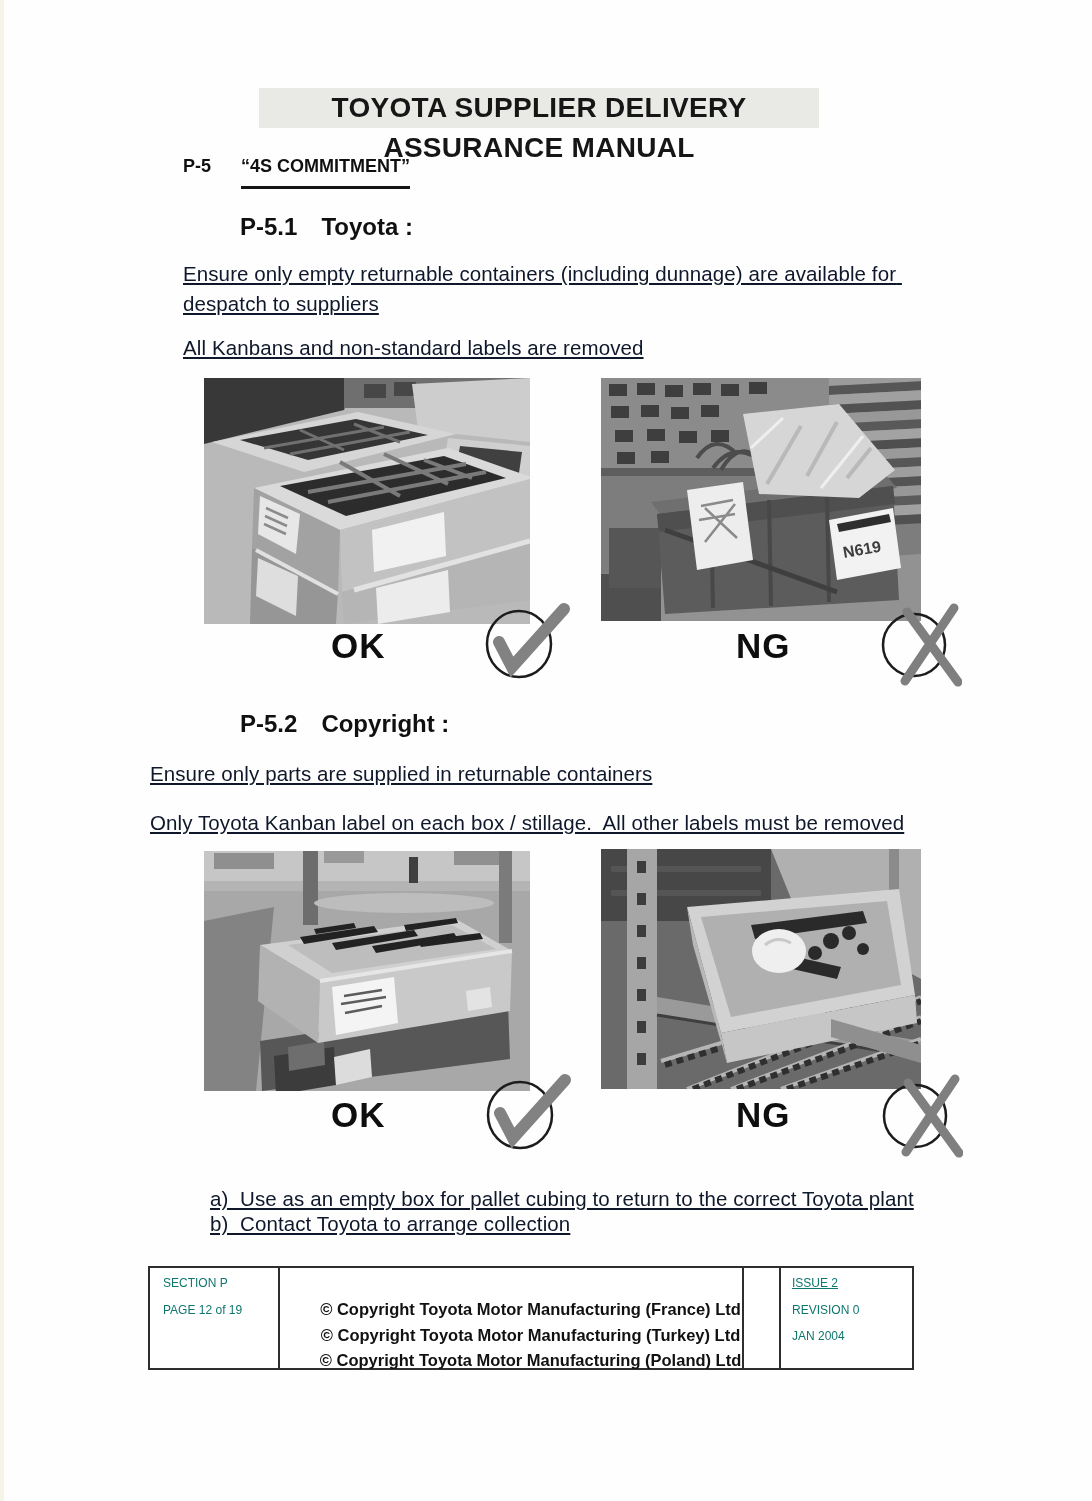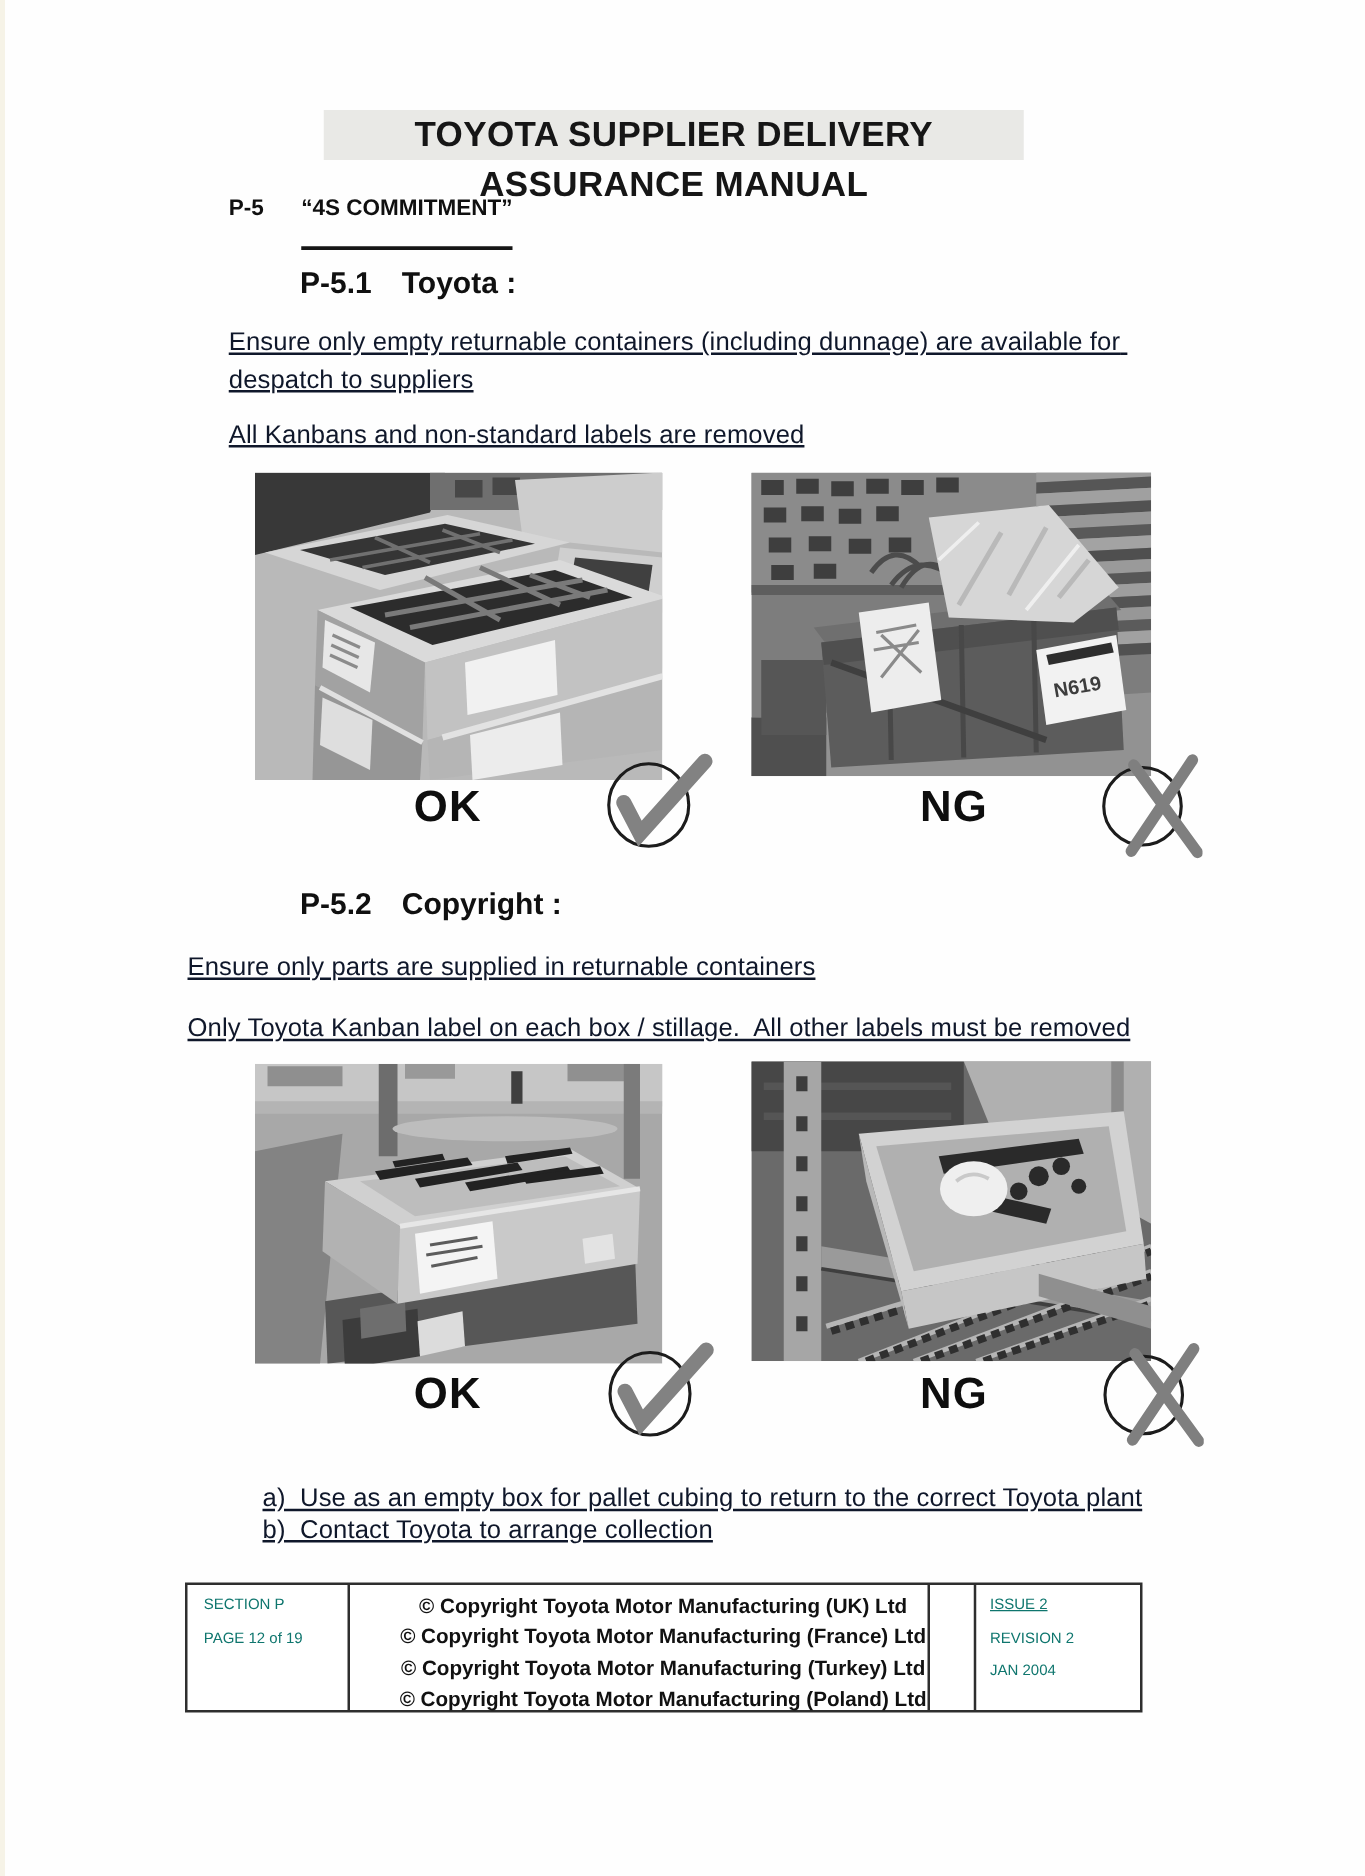--- a/index.html
+++ b/index.html
@@ -5,21 +5,21 @@
   html,body{margin:0;padding:0;background:#ffffff;}
   body{width:1092px;height:1501px;overflow:hidden;position:relative;
        font-family:"Liberation Sans","DejaVu Sans",sans-serif;color:#1d1d1d;}
   .page{position:absolute;inset:0;background:#fefefe;}
   .abs{position:absolute;}
   .edge{position:absolute;left:0;top:0;width:4px;height:100%;background:#f1edda;opacity:.65;}
   .header-box{left:259px;top:88px;width:560px;height:40px;background:#e9e9e6;
               text-align:center;line-height:40px;font-weight:bold;font-size:28px;
               letter-spacing:.3px;color:#161616;}
   .h1{left:183px;top:156px;font-size:18px;font-weight:bold;color:#101010;display:flex;gap:30px;}
-  .h1 .underlined{border-bottom:3px solid #151515;padding-bottom:20px;}
+  .h1 .underlined{border-bottom:3px solid #151515;padding-bottom:9px;}
   .h2{font-size:24px;font-weight:bold;color:#101010;display:flex;gap:24px;}
   .para{font-size:20.5px;line-height:30px;color:#0f172a;white-space:pre-wrap;letter-spacing:.1px;text-decoration:underline;}
   .caption{font-size:35px;font-weight:bold;color:#0e0e0e;letter-spacing:1px;}
   .photo{overflow:hidden;}
   .photo svg{display:block;width:100%;height:100%;}
   .mark svg{display:block;width:100%;height:100%;}
   .footer-table{left:148px;top:1266px;width:766px;height:104px;border:2px solid #2e2e2e;
                 box-sizing:border-box;background:#fff;}
   .vline{position:absolute;top:0;bottom:0;width:2px;background:#2e2e2e;}
   .ftxt{position:absolute;font-size:12px;color:#0f766e;white-space:nowrap;}
@@ -263,21 +263,20 @@
 
   <div class="abs para" style="left:210px;top:1184px;width:800px;">a)  Use as an empty box for pallet cubing to return to the correct Toyota plant</div>
   <div class="abs para" style="left:210px;top:1209px;width:800px;">b)  Contact Toyota to arrange collection</div>
 
   <div class="abs footer-table">
     <div class="vline" style="left:128px;"></div>
     <div class="vline" style="left:592px;"></div>
     <div class="vline" style="left:629px;"></div>
     <span class="ftxt" style="left:13px;top:8px;">SECTION P</span>
     <span class="ftxt" style="left:13px;top:35px;">PAGE 12 of 19</span>
-    <span class="fbold" style="top:8px;">© Copyright Toyota Motor Manufacturing (UK) Ltd</span>
     <span class="fbold" style="top:32px;">© Copyright Toyota Motor Manufacturing (France) Ltd</span>
     <span class="fbold" style="top:83px;">© Copyright Toyota Motor Manufacturing (Poland) Ltd</span>
     <span class="fbold" style="top:58px;">© Copyright Toyota Motor Manufacturing (Turkey) Ltd</span>
     <span class="ftxt" style="left:642px;top:8px;text-decoration:underline;">ISSUE 2</span>
-    <span class="ftxt" style="left:642px;top:35px;">REVISION 2</span>
+    <span class="ftxt" style="left:642px;top:35px;">REVISION 0</span>
     <span class="ftxt" style="left:642px;top:61px;">JAN 2004</span>
   </div>
 </div>
 
 </body></html>

